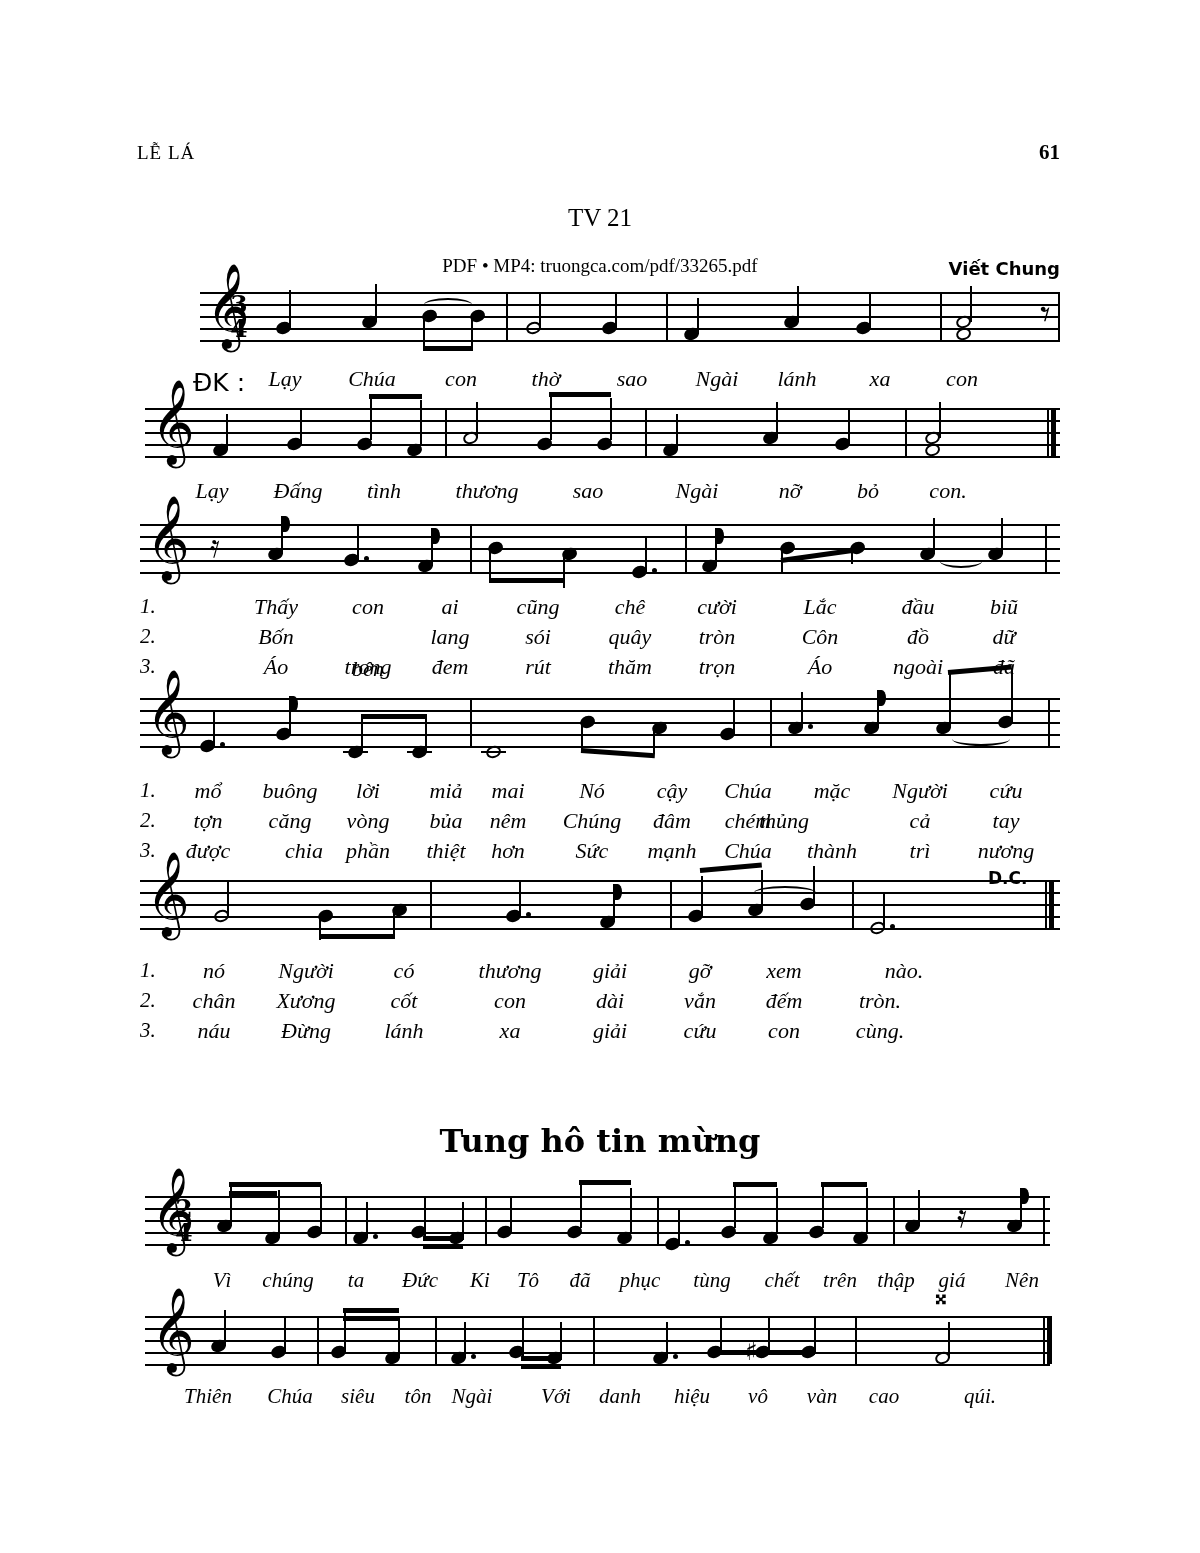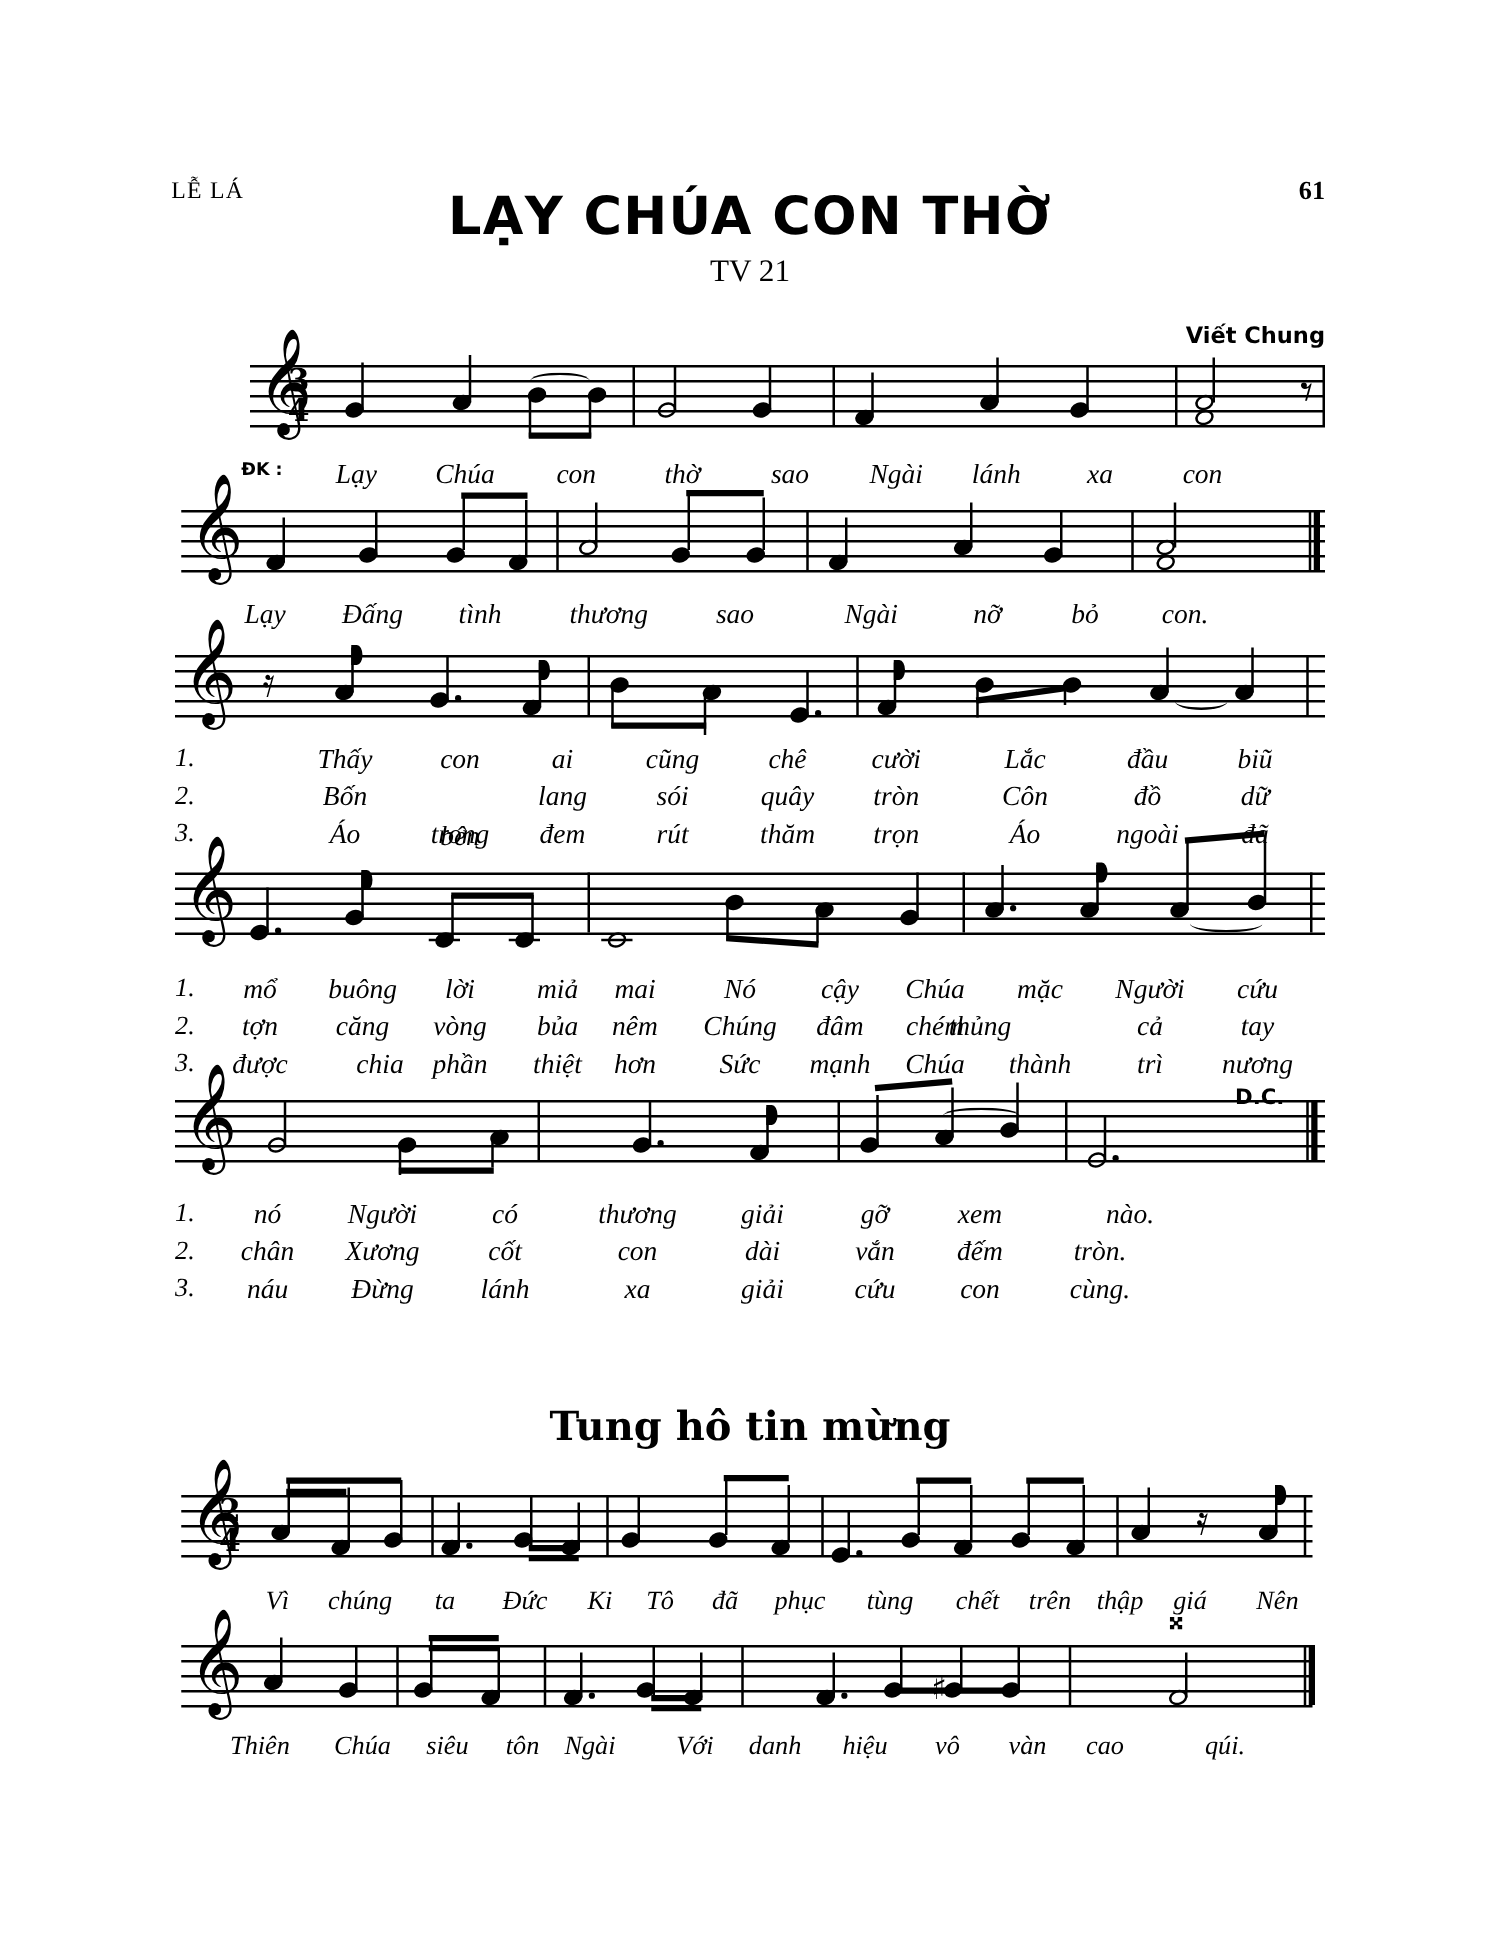--- a/index.html
+++ b/index.html
@@ -233,22 +233,22 @@
   }
   .verse-num {
     position: absolute;
     font-family: "Liberation Serif", serif;
     font-style: italic;
     font-size: 21px;
   }
   .label-dk {
     position: absolute;
     font-family: "DejaVu Sans", sans-serif;
-    font-weight: bold;
-    font-size: 14px;
+    font-weight: normal;
+    font-size: 25px;
   }
   .dc-mark {
     position: absolute;
     font-family: "DejaVu Sans", sans-serif;
     font-weight: bold;
     font-size: 17px;
   }
   .part-title {
     position: absolute;
     left: 0; right: 0;
@@ -258,22 +258,22 @@
     font-size: 32px;
   }
 </style>
 </head>
 <body>
 
 <div class="page">
 
   <div class="section-tag">LỄ LÁ</div>
   <div class="page-number">61</div>
-  <div class="song-title">LẠY CHÚA CON THỜ</div>
   <div class="song-subtitle">TV 21</div>
+  <div class="pdf-line">PDF • MP4: truongca.com/pdf/33265.pdf</div>
   <div class="composer">Viết Chung</div>
 
   <div class="system" style="left:200px; top:292px; width:860px;">
     <div class="staff">
       <div class="line l0"></div>
         <div class="line l1"></div>
         <div class="line l2"></div>
         <div class="line l3"></div>
         <div class="line l4"></div>
       <div class="clef">𝄞</div>

